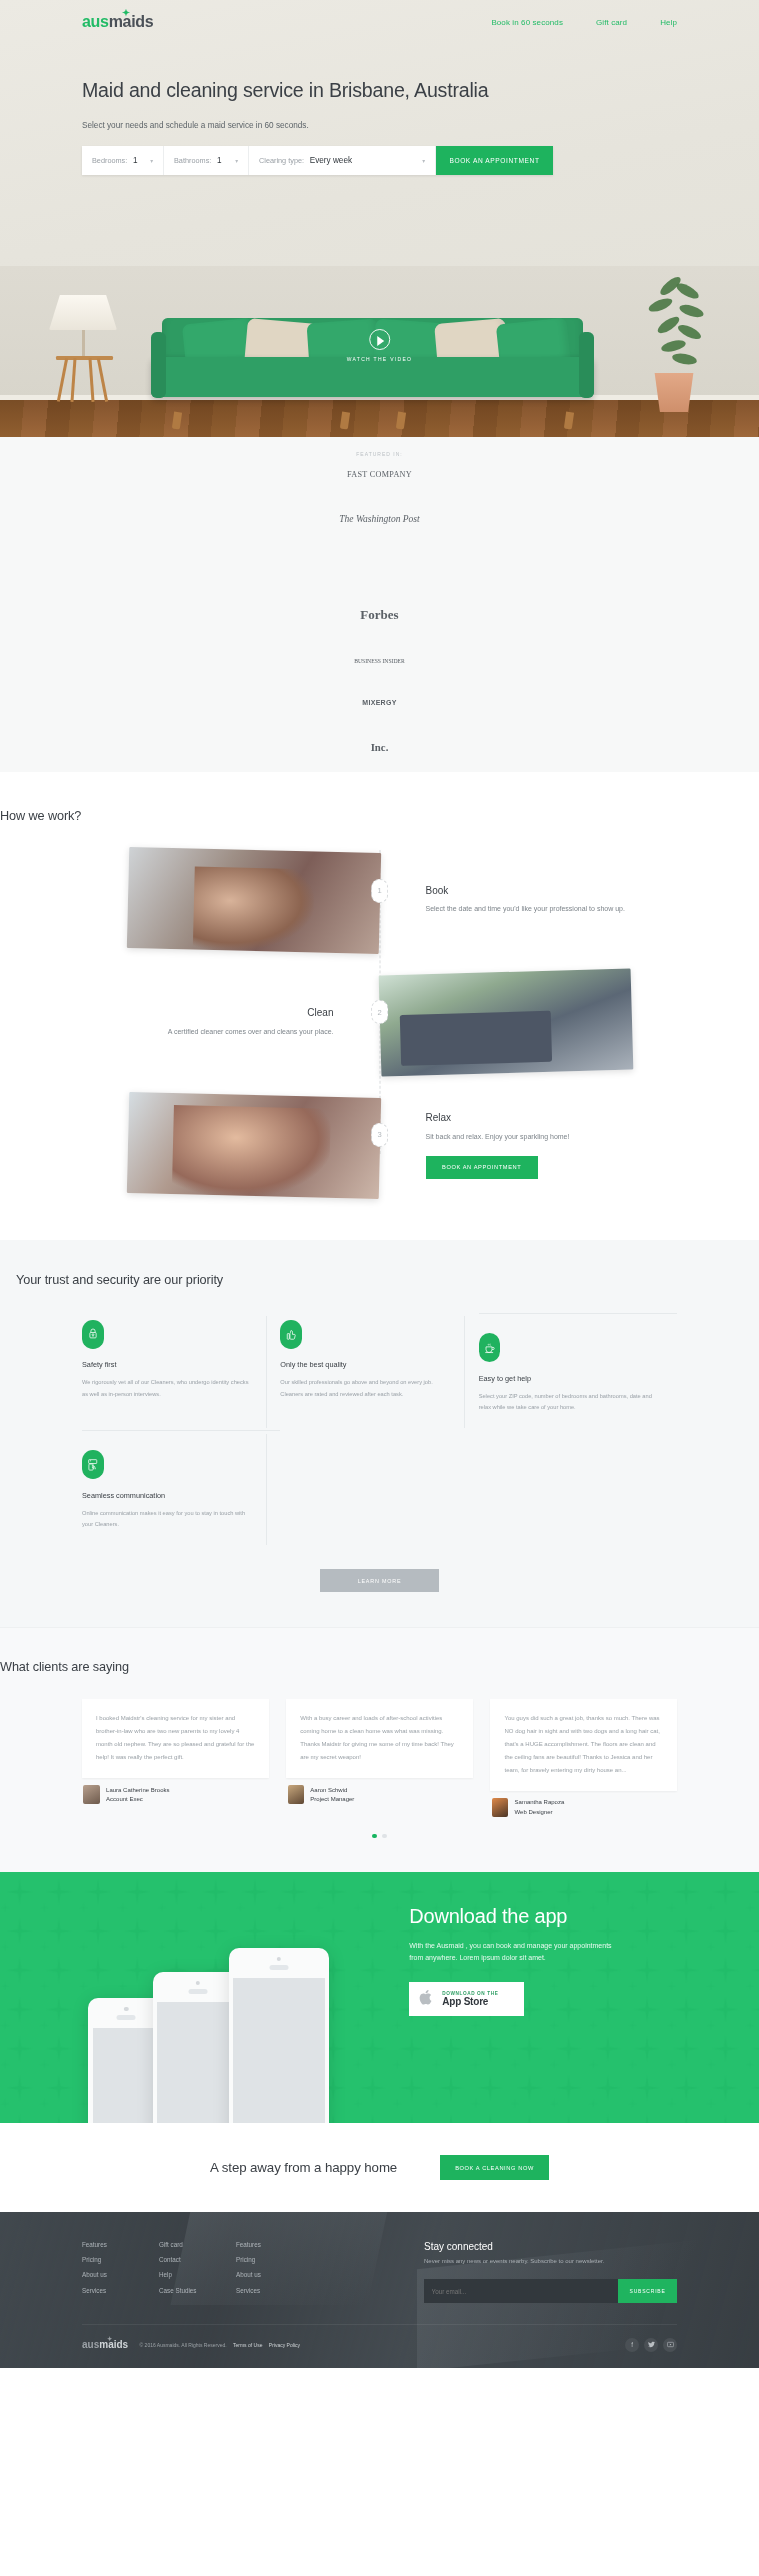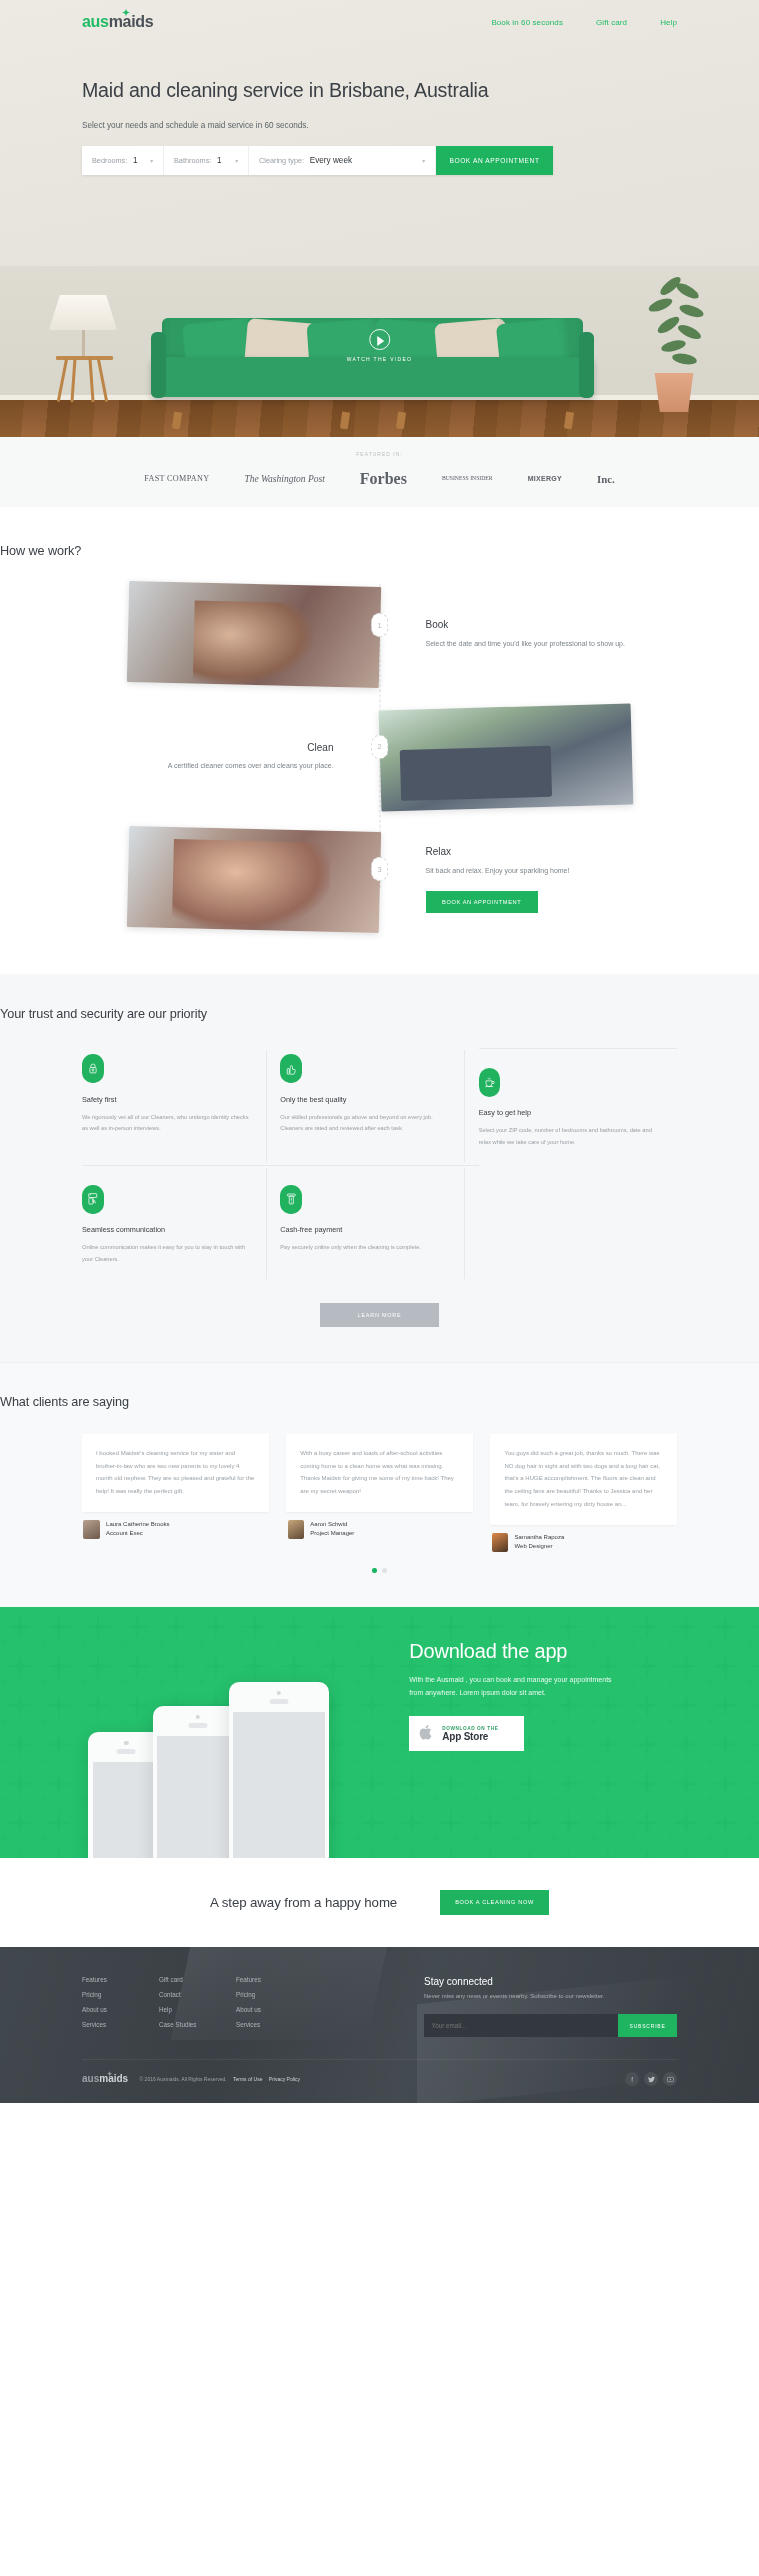--- a/index.html
+++ b/index.html
@@ -175,26 +175,26 @@
     border-left: 7.6px solid #fff; border-top: 5px solid transparent; border-bottom: 5px solid transparent;
   }
   .play .lbl {
     margin-top: 5.7px; color:#fff; font-size: 5px; letter-spacing: 1.3px;
   }
 
   
   .featured { background:#f7f8f8; padding: 14px 0 19px; text-align:center; }
   .featured .hdr { font-size: 5px; letter-spacing: 1px; color:#bcc1c5; }
   .featured .logos {
-    margin-top: 12.7px; display:flex; align-items:center; justify-content:center; gap: 35px;
+    margin-top: 12.7px; display:flex; align-items:center; justify-content:center; gap: 35px; flex-direction: column;
   }
   .featured .logos span { color:#5b6167; }
   .lg-fast { font-family:"Liberation Serif", serif; font-size: 8.2px; letter-spacing:0.3px; }
   .lg-wp { font-family:"Liberation Serif", serif; font-size: 9.5px; font-style:italic; }
-  .lg-forbes { font-family:"Liberation Serif", serif; font-size: 16px; font-weight:bold; }
+  .lg-forbes { font-family:"Liberation Serif", serif; font-size: 13px; font-weight:bold;margin-top:48px; }
   .lg-bi { font-family:"Liberation Serif", serif; font-size: 5.7px; line-height:1.15; text-align:left; }
   .lg-mix { font-size: 7px; font-weight:bold; letter-spacing:0.3px; }
   .lg-inc { font-family:"Liberation Serif", serif; font-size: 10.8px; font-weight:bold;text-align:right; }
 
   
   .how { padding: 37px 0 44px; background:#fff; }
   .sec-title {
     text-align:left; font-size: 12.7px; font-weight:normal; color:#3b4046; letter-spacing:-0.1px;
   }
   .steps { position:relative; margin-top: 26.6px; }
@@ -228,21 +228,21 @@
   }
   
   .ph1 { background: linear-gradient(120deg,#cfd3d6 0%,#9e8f86 35%,#7d5e58 60%,#b9a296 100%); position:relative; }
   .ph1:after{content:""; position:absolute;left:26%;top:18%;width:48%;height:82%;background:radial-gradient(ellipse at 30% 40%,#d8b39a,#8c6450 60%,transparent 72%);}
   .ph2 { background: linear-gradient(160deg,#cfe0d4 0%,#8fa98f 28%,#5b6775 58%,#aab2bb 100%); position:relative;}
   .ph2:after{content:""; position:absolute;left:8%;top:40%;width:60%;height:50%;background:#4d5665;border-radius:2.5px;}
   .ph3 { background: linear-gradient(120deg,#d5dde2 0%,#b09a8e 30%,#8c6a62 58%,#cdb7aa 100%); position:relative;}
   .ph3:after{content:""; position:absolute;left:18%;top:12%;width:62%;height:88%;background:radial-gradient(ellipse at 40% 35%,#e3bb9f,#96695a 62%,transparent 74%);}
 
   
-  .trust { background:#f5f7f8; padding: 33px 0 35px; }
+  .trust { background:#f5f7f8; padding: 33px 16px 35px; }
   .trust .grid {
     margin-top: 26.6px; display:grid; grid-template-columns: repeat(3,1fr);
   }
   .trust .cell { padding: 6.3px 25px 16.5px 0; position:relative; }
   .trust .cell:not(:nth-child(3n)):after {
     content:""; position:absolute; right: 14px; top: 2.5px; bottom: 2.5px; width:0.6px; background:#e5e9eb;
   }
   .trust .cell.row2 { border-top: 0.6px solid #e5e9eb; padding-top: 19px; }
   .ico {
     width: 21.5px; height: 29px; border-radius: 10.8px; background:#20b25f;
@@ -561,32 +561,20 @@
               <rect x="2.6" y="2.6" width="12.8" height="6" rx="1"></rect>
               <path d="M4.4 4.4h2"></path>
               <rect x="3" y="9.4" width="6.6" height="9.6" rx="1.1"></rect>
               <path d="M11 17.6a3.3 3.3 0 0 0-3.3-3.3M13.4 17.6a5.7 5.7 0 0 0-5.7-5.7"></path>
             </svg>
           </div>
           <h4>Seamless communication</h4>
           <p>Online communication makes it easy for you to stay in touch with your Cleaners.</p>
         </div>
 
-        <div class="cell row2">
-          <div class="ico">
-            <svg width="10.8" height="14" viewBox="0 0 17 22" fill="none" stroke="#fff" stroke-width="1.2">
-              <rect x="2.4" y="3.2" width="12" height="3.2" rx=".6"></rect>
-              <rect x="5.2" y="6.4" width="6.4" height="12.4" rx="1"></rect>
-              <path d="M8.4 9v4.6"></path>
-              <circle cx="8.4" cy="16" r=".8" fill="#fff" stroke="none"></circle>
-            </svg>
-          </div>
-          <h4>Cash-free payment</h4>
-          <p>Pay securely online only when the cleaning is complete.</p>
-        </div>
       </div>
 
       <button class="learnmore">LEARN MORE</button>
     </div>
   </section>
 
   <section class="testi">
     <h2 class="sec-title">What clients are saying</h2>
     <div class="container">
       <div class="cards">

